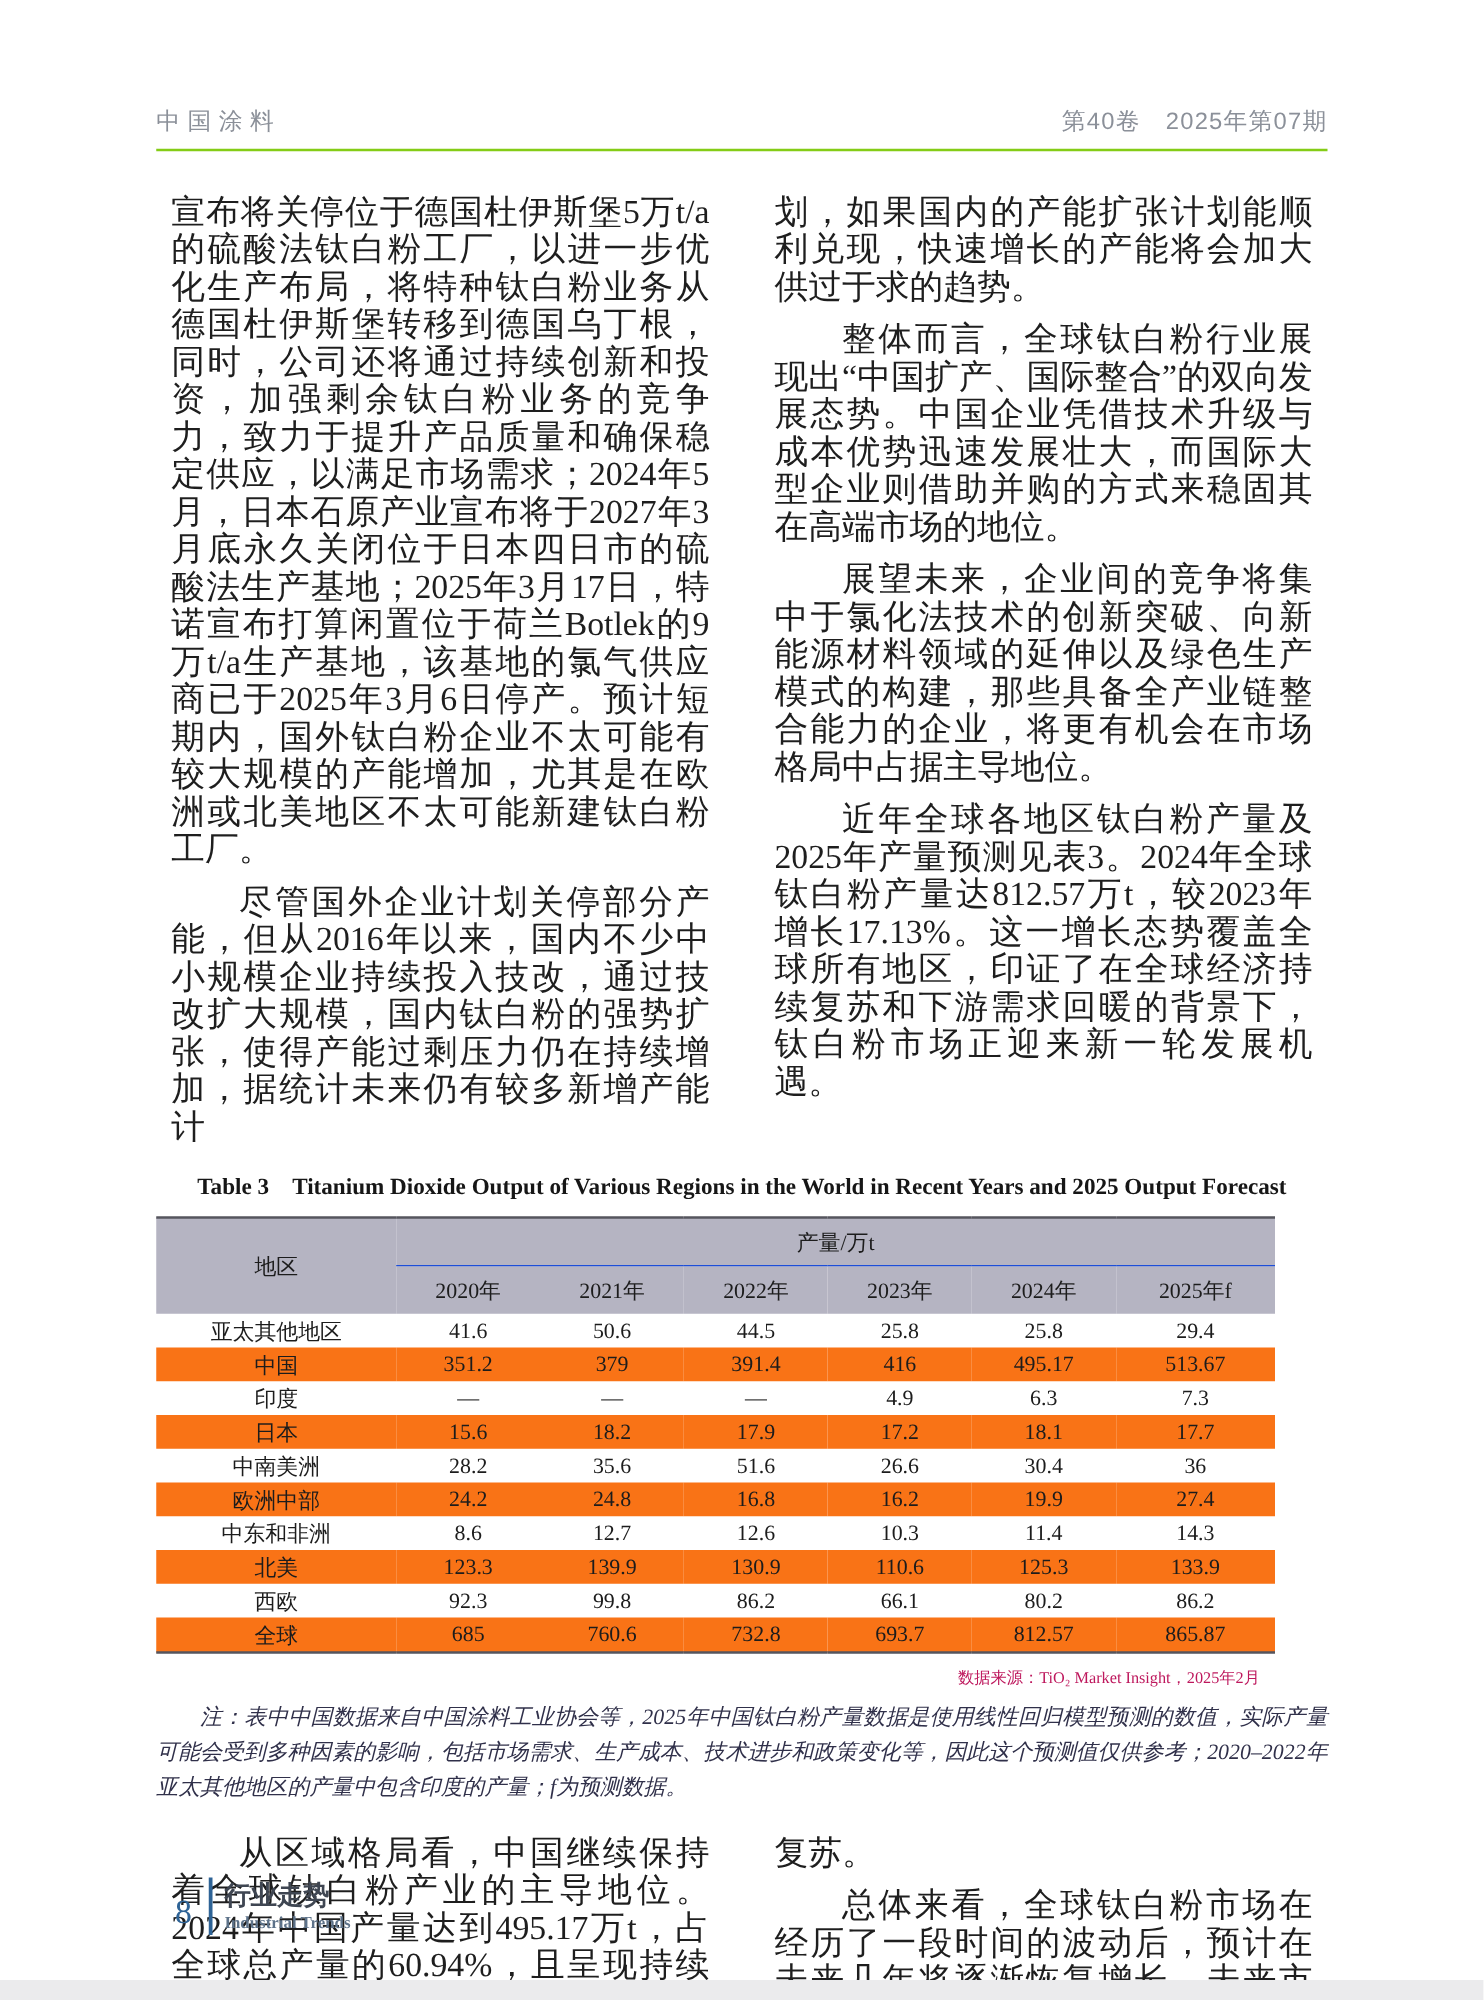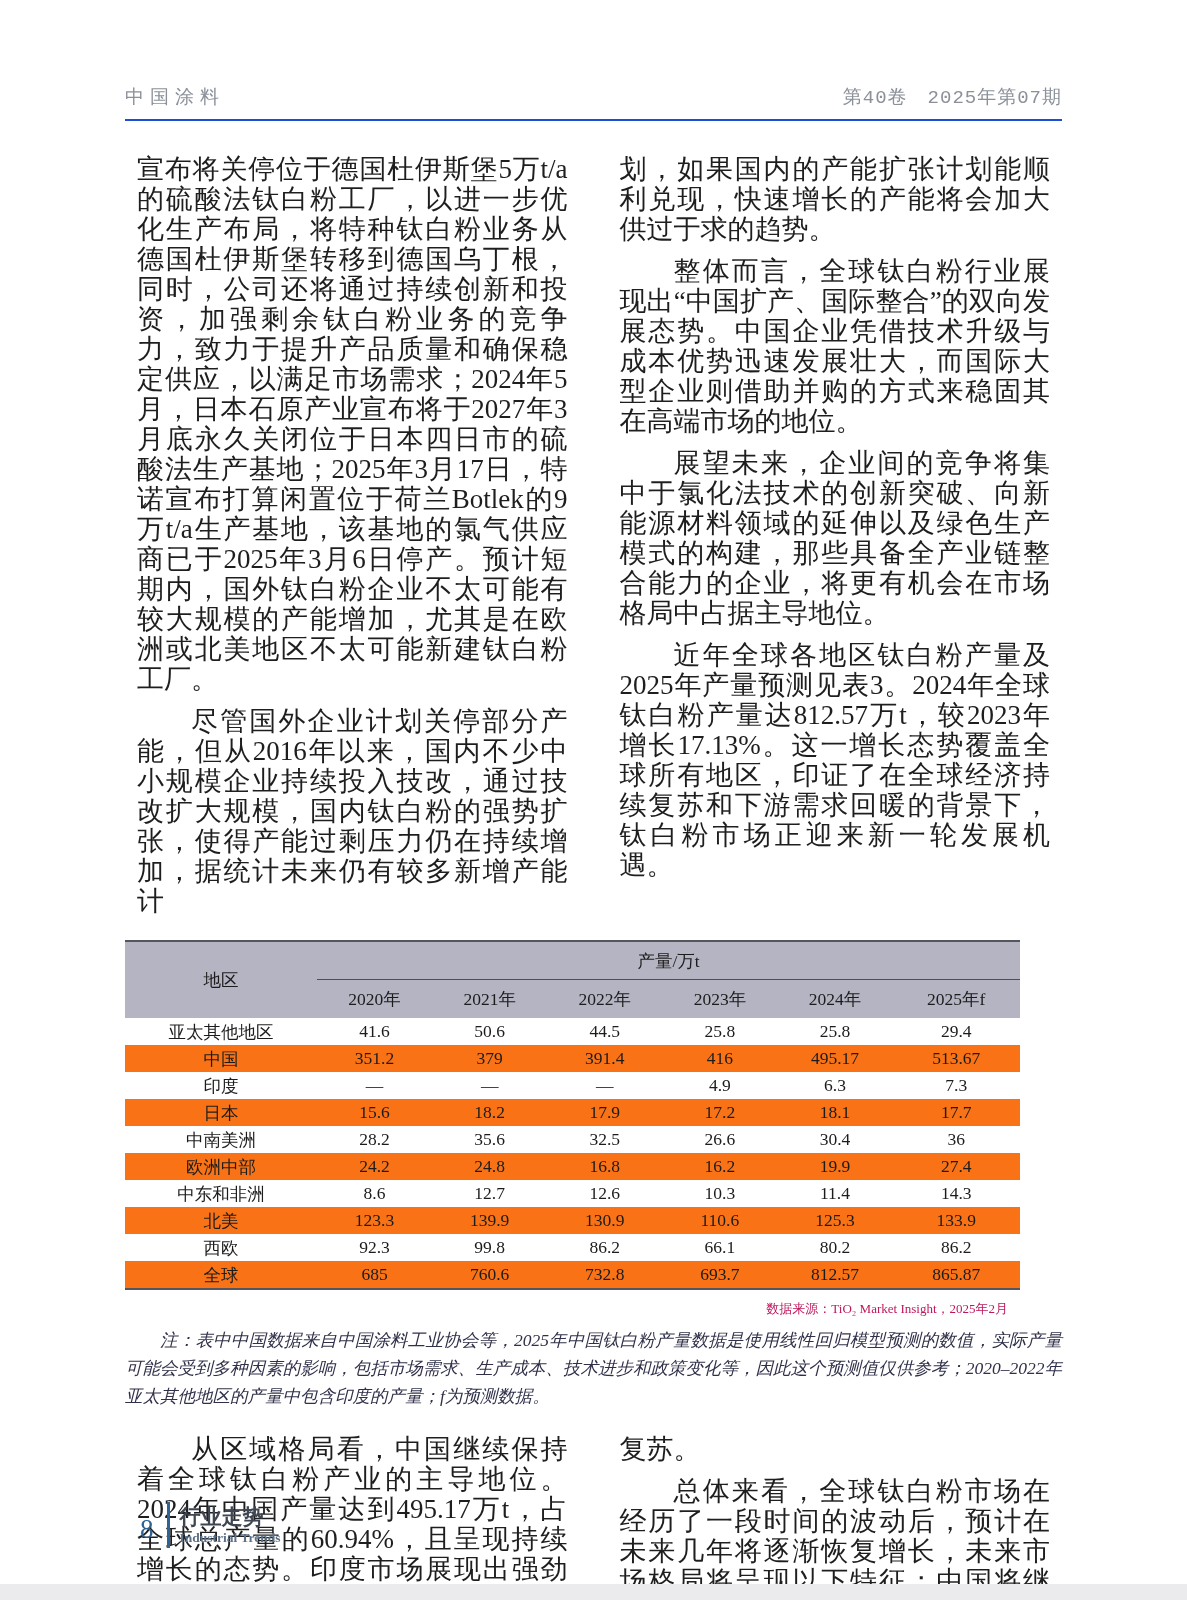--- a/index.html
+++ b/index.html
@@ -10,22 +10,22 @@
     overflow:hidden;
     font-family:"Liberation Serif","DejaVu Serif",serif;
     color:#1e1e1e;
   }
   .content { padding:0 125px; }
 
   
   .page-header {
     display:flex; justify-content:space-between; align-items:center;
     padding:84px 0 9px 0;
-    border-bottom:2px solid #1d4ed8;
-    font-family:Liberation Mono, monospace;
+    border-bottom:2px solid #84cc16;
+    font-family:Liberation Sans, sans-serif;
     color:#8b9099; font-size:19px;
   }
   .journal-name { letter-spacing:6px; }
   .issue-info { letter-spacing:1px; }
 
   
   .two-col { display:flex; gap:28px; }
   .two-col.top { margin-top:21px; }
   .two-col.bottom { margin-top:12px; }
   .col { flex:1; min-width:0; }
@@ -122,20 +122,21 @@
       </div>
       <div class="col">
         <p class="body-p">划，如果国内的产能扩张计划能顺利兑现，快速增长的产能将会加大供过于求的趋势。</p>
         <p class="body-p ind">整体而言，全球钛白粉行业展现出“中国扩产、国际整合”的双向发展态势。中国企业凭借技术升级与成本优势迅速发展壮大，而国际大型企业则借助并购的方式来稳固其在高端市场的地位。</p>
         <p class="body-p ind">展望未来，企业间的竞争将集中于氯化法技术的创新突破、向新能源材料领域的延伸以及绿色生产模式的构建，那些具备全产业链整合能力的企业，将更有机会在市场格局中占据主导地位。</p>
         <p class="body-p ind">近年全球各地区钛白粉产量及2025年产量预测见表3。2024年全球钛白粉产量达812.57万t，较2023年增长17.13%。这一增长态势覆盖全球所有地区，印证了在全球经济持续复苏和下游需求回暖的背景下，钛白粉市场正迎来新一轮发展机遇。</p>
       </div>
     </div>
 
     <div class="table-section">
+      <div class="tbl-title-en">Table 3　Titanium Dioxide Output of Various Regions in the World in Recent Years and 2025 Output Forecast</div>
 
       <table class="data-tbl">
         <thead>
           <tr>
             <th class="region-th" rowspan="2">地区</th>
             <th class="output-th" colspan="6">产量/万t</th>
           </tr>
           <tr class="year-row">
             <th>2020年</th>
             <th>2021年</th>
@@ -179,21 +180,21 @@
             <td>18.2</td>
             <td>17.9</td>
             <td>17.2</td>
             <td>18.1</td>
             <td>17.7</td>
           </tr>
           <tr>
             <td class="region-cell">中南美洲</td>
             <td>28.2</td>
             <td>35.6</td>
-            <td>32.5</td>
+            <td>51.6</td>
             <td>26.6</td>
             <td>30.4</td>
             <td>36</td>
           </tr>
           <tr class="stripe">
             <td class="region-cell">欧洲中部</td>
             <td>24.2</td>
             <td>24.8</td>
             <td>16.8</td>
             <td>16.2</td>

